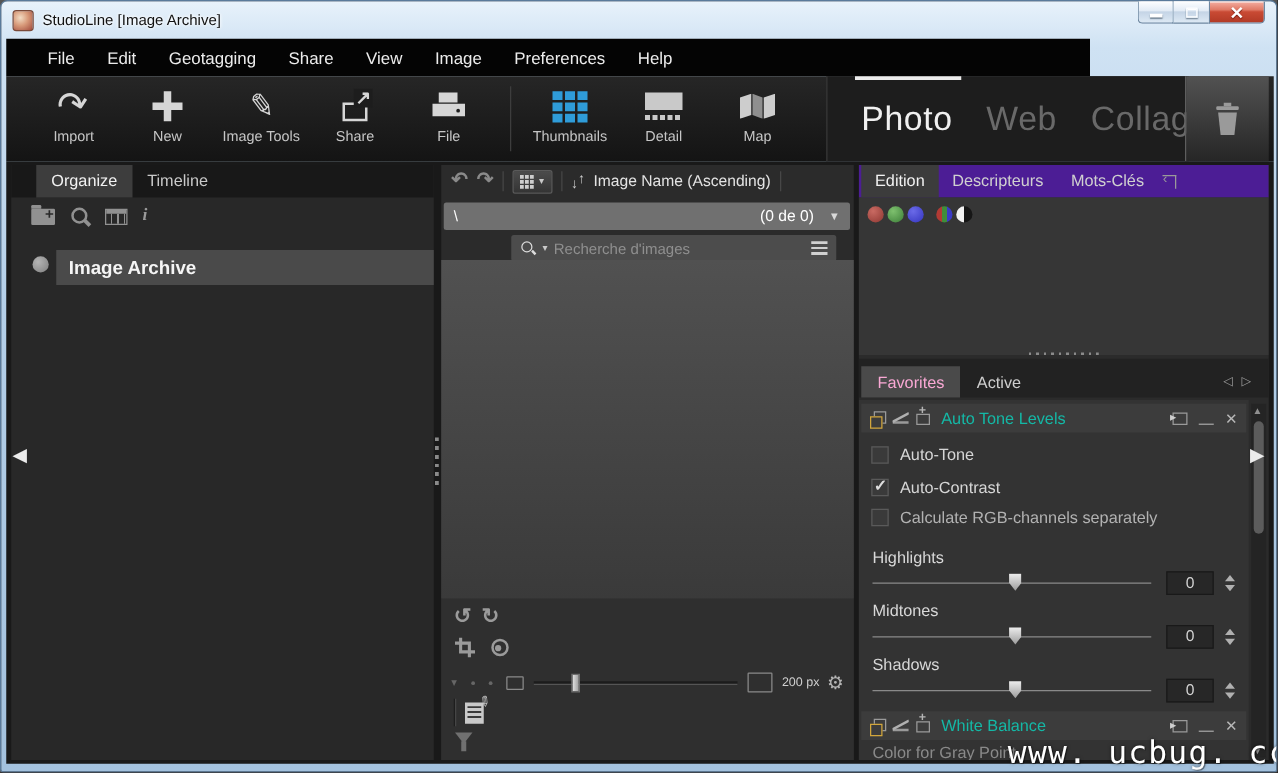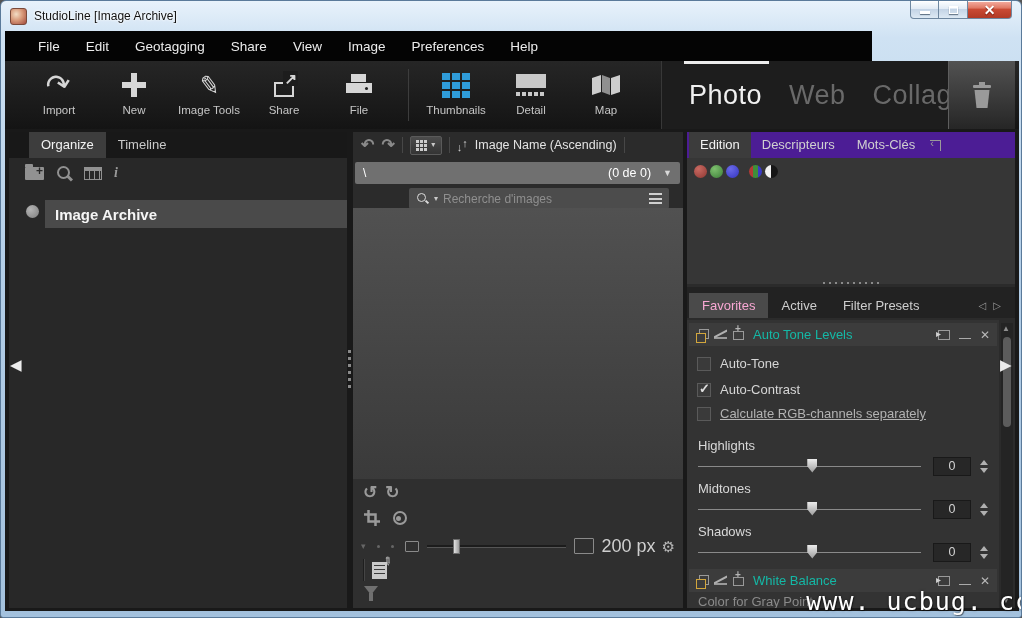--- a/index.html
+++ b/index.html
@@ -135,21 +135,21 @@
   .ic-redeye::after{ content:""; position:absolute; left:1px; top:3px; width:5px; height:5px; border-radius:50%; background:#9a9a9a; }
   .zoom-row{ position:absolute; left:0; top:56px; width:100%; height:22px;
     display:flex; align-items:center; padding:0 8px; }
   .z-caret{ font-size:9px; color:#666; }
   .z-dot{ width:3px; height:3px; border-radius:50%; background:#666; margin-left:11px; }
   .z-sq-s{ width:14px; height:11px; border:1px solid #8a8a8a; border-radius:1px; margin-left:11px; }
   .z-track{ position:relative; flex:1; height:3px; background:#1c1c1c; border-bottom:1px solid #555; margin:0 8px; }
   .z-thumb{ position:absolute; left:19%; top:-6px; width:7px; height:15px;
     background:linear-gradient(90deg,#e2e2e2,#9e9e9e); border:1px solid #6e6e6e; }
   .z-sq-b{ width:20px; height:16px; border:1px solid #8a8a8a; border-radius:1px; }
-  .z-label{ font-size:18px; color:#cfcfcf; margin:0 6px 0 8px; white-space:nowrap; }
+  .z-label{ font-size:10px; color:#cfcfcf; margin:0 6px 0 8px; white-space:nowrap; }
   .ic-gear{ font-size:15px; color:#b5b5b5; line-height:1; }
   .desc-row{ position:absolute; left:10px; top:80px; display:flex; align-items:center; gap:8px; }
   .v-line{ width:1px; height:22px; background:#1e1e1e; box-shadow:1px 0 0 #454545; }
   .ic-doc{ position:relative; width:15px; height:17px; background:#c9c9c9; }
   .ic-doc::before{ content:""; position:absolute; left:2px; top:3px; width:11px; height:10px;
     background:repeating-linear-gradient(#3a3a3a 0 1.5px, transparent 1.5px 4px); }
   .ic-doc::after{ content:"✎"; position:absolute; right:-5px; top:-7px; font-size:11px; color:#c9c9c9; transform:rotate(40deg); }
   .ic-funnel{ position:absolute; left:11px; top:107px; width:0; height:0;
     border-left:7px solid transparent; border-right:7px solid transparent; border-top:9px solid #707070; }
   .ic-funnel::after{ content:""; position:absolute; left:-2px; top:-2px; width:4px; height:8px; background:#707070; }
@@ -192,21 +192,21 @@
   .ic-addbox::before{ content:"+"; position:absolute; left:1px; top:-9px; font-size:10px; font-weight:bold; color:#b5b5b5; }
   .hdr-right{ margin-left:auto; display:flex; gap:9px; align-items:center; }
   .ic-detach{ position:relative; width:12px; height:10px; border:1px solid #9a9a9a; }
   .ic-detach::before{ content:"▸"; position:absolute; left:-3px; top:-3px; font-size:10px; color:#cfcfcf; }
   .ic-hmin{ color:#b8b8b8; font-size:12px; line-height:1; position:relative; top:3px; }
   .ic-hclose{ color:#b8b8b8; font-size:12px; line-height:1; }
   .cb{ position:absolute; left:10px; display:flex; align-items:center; gap:9px; }
   .cb-box{ width:14px; height:14px; background:#3a3a3a; border:1px solid #5a5a5a; position:relative; flex:none; }
   .cb-check{ position:absolute; left:1px; top:-3px; font-size:13px; font-weight:bold; color:#dedede; }
   .cb-label{ font-size:13px; color:#d6d6d6; }
-  .cb-label.dim{ color:#b2b2b2;text-decoration:underline; }
+  .cb-label.dim{ color:#b2b2b2; }
   .sl-label{ position:absolute; left:11px; font-size:13px; color:#d8d8d8; }
   .slider-row{ position:absolute; left:11px; right:8px; height:18px; display:flex; align-items:center; }
   .sl-track{ position:relative; flex:1; height:1px; background:#8a8a8a; margin-right:12px; }
   .sl-thumb{ position:absolute; left:49%; top:-7px; width:10px; height:14px;
     background:linear-gradient(#ececec,#9a9a9a);
     clip-path:polygon(0 0,100% 0,100% 55%,50% 100%,0 55%); }
   .sl-value{ width:38px; height:19px; background:#272727; border:1px solid #191919;
     color:#d2d2d2; font-size:12.5px; display:flex; align-items:center; justify-content:center; flex:none; }
   .sl-spin{ width:15px; height:19px; margin-left:5px; display:flex; flex-direction:column;
     align-items:center; justify-content:center; gap:3px; flex:none; }
@@ -463,21 +463,20 @@
         <span class="dot rgb"></span>
         <span class="dot bw"></span>
       </div>
     </div>
     <div class="rp-divider">
       <span class="h-handle"></span>
     </div>
     <div class="rp-tabs2">
       <span class="rp-tab2 active">Favorites</span>
       <span class="rp-tab2">Active</span>
-      <span class="rp-tab2">Filter Presets</span>
       <span class="tab-arrows">
         <span class="tab-arrow">◁</span>
         <span class="tab-arrow">▷</span>
       </span>
     </div>
     <div class="rp-body">
 
       <div class="sec-hdr" style="top:3px">
         <span class="ic-layers"></span>
         <span class="ic-slope"></span>

